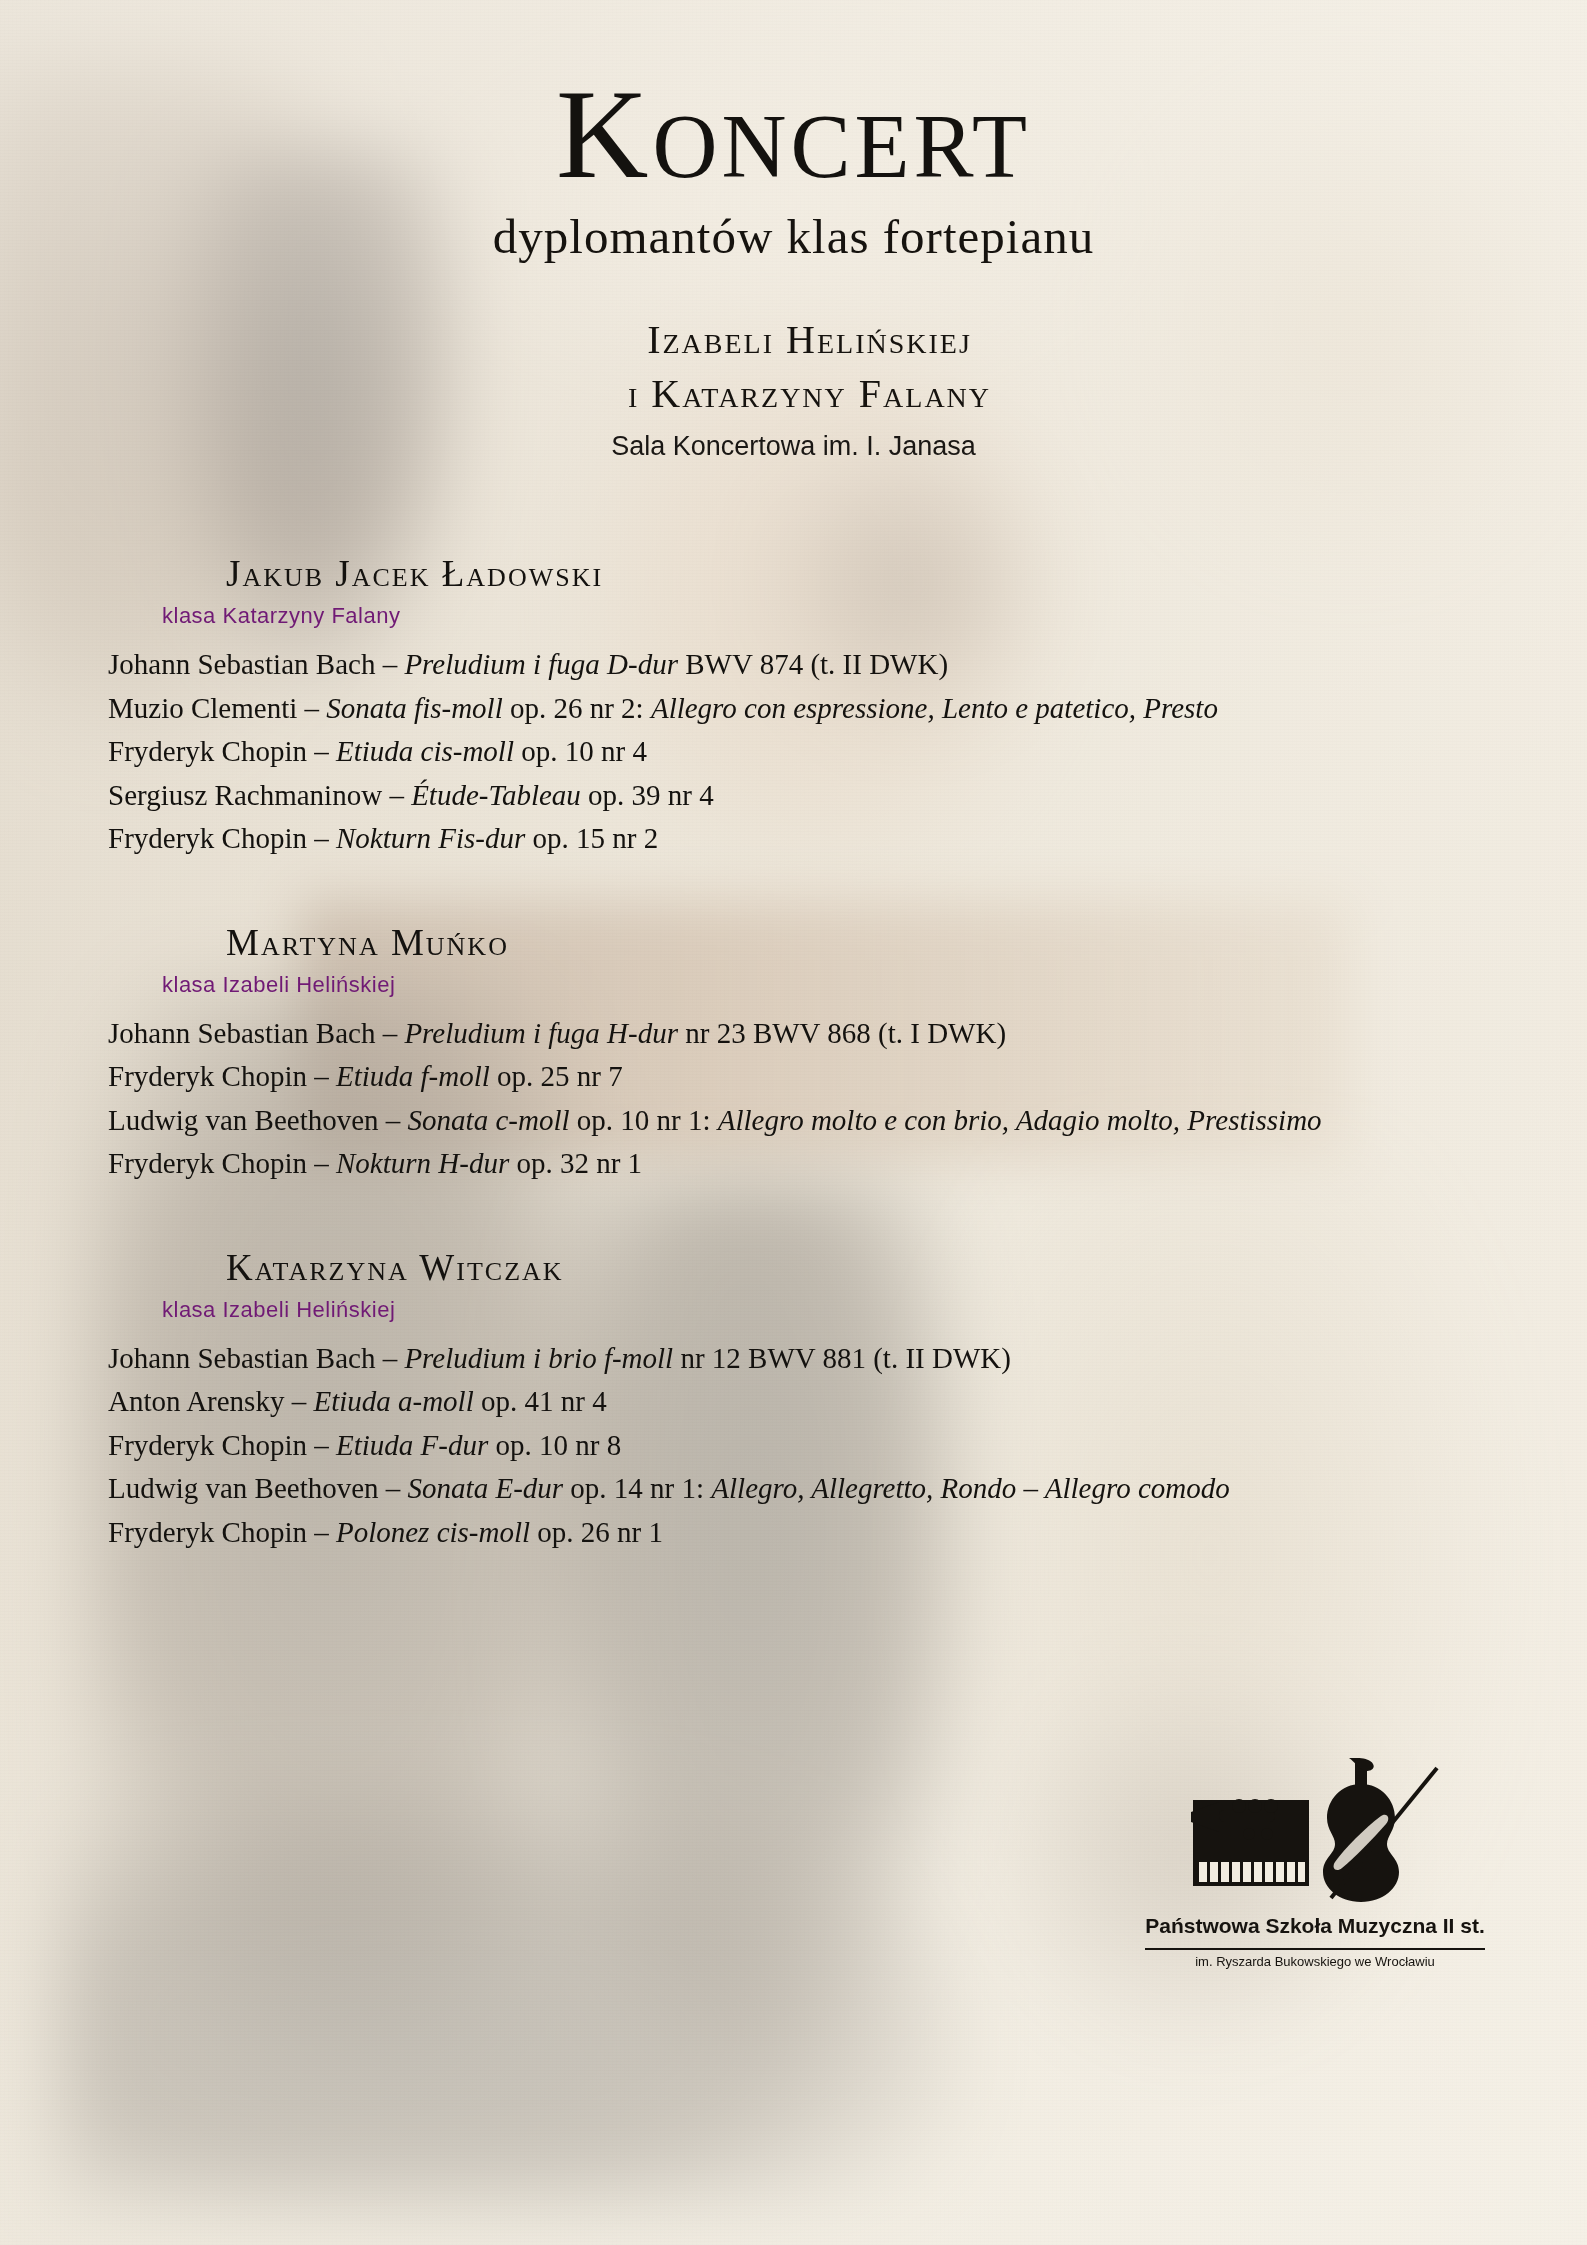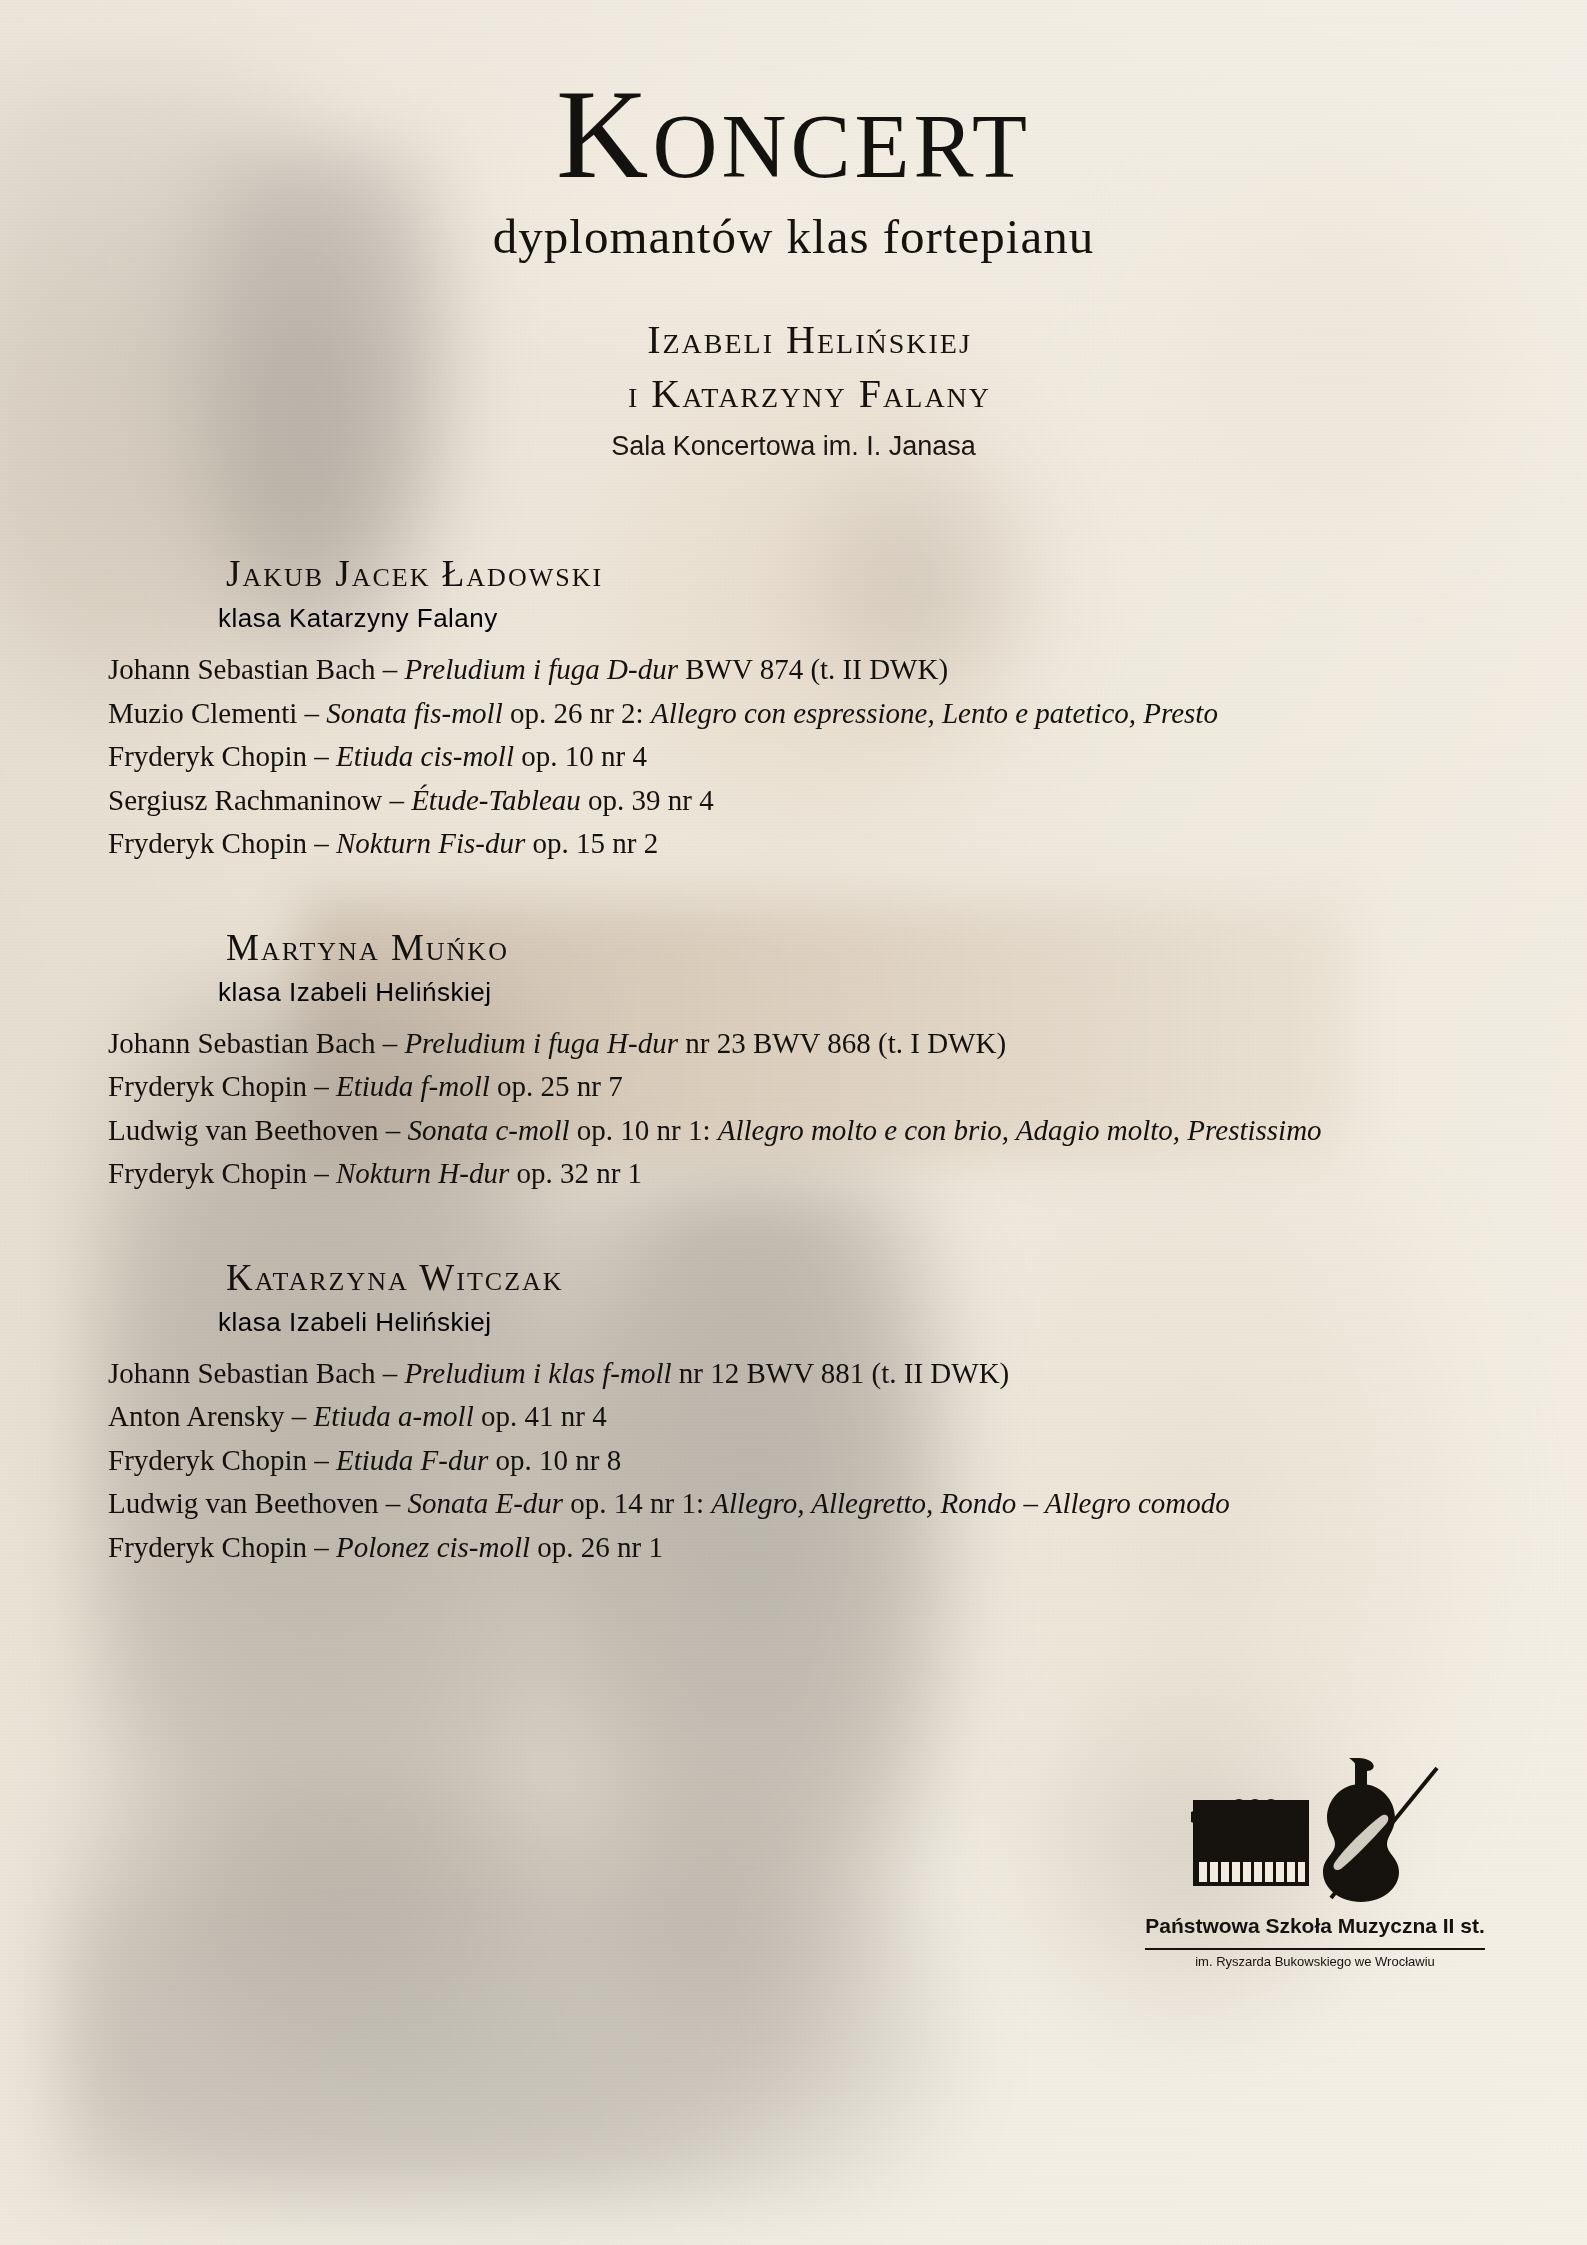--- a/index.html
+++ b/index.html
@@ -128,26 +128,26 @@
 
   .student {
     font-size: 37px;
     letter-spacing: 2px;
     margin-left: 118px;
     font-variant: small-caps;
     color: #14120f;
   }
   .klasa {
     font-family: "Liberation Sans", sans-serif;
-    font-size: 26px;
-    margin-left: 110px;
+    font-size: 22px;
+    margin-left: 54px;
     margin-top: 8px;
     margin-bottom: 14px;
     letter-spacing: .5px;
-    color: #000000;
+    color: #701a75;
   }
   .piece {
     font-size: 29px;
     line-height: 1.5;
     color: #14120f;
     white-space: nowrap;
   }
   .piece i { font-style: italic; }
 
   
@@ -233,21 +233,21 @@
       <div class="klasa">klasa Izabeli Helińskiej</div>
       <div class="piece"><span>Johann Sebastian Bach</span> <span>–</span> <i>Preludium i fuga H-dur</i><span> nr 23 BWV 868 (t. I DWK)</span></div>
       <div class="piece"><span>Fryderyk Chopin</span> <span>–</span> <i>Etiuda f-moll</i><span> op. 25 nr 7</span></div>
       <div class="piece"><span>Ludwig van Beethoven</span> <span>–</span> <i>Sonata c-moll</i><span> op. 10 nr 1: </span><i>Allegro molto e con brio, Adagio molto, Prestissimo</i></div>
       <div class="piece"><span>Fryderyk Chopin</span> <span>–</span> <i>Nokturn H-dur</i><span> op. 32 nr 1</span></div>
     </div>
 
     <div class="block">
       <div class="student">Katarzyna Witczak</div>
       <div class="klasa">klasa Izabeli Helińskiej</div>
-      <div class="piece"><span>Johann Sebastian Bach</span> <span>–</span> <i>Preludium i klas f-moll</i><span> nr 12 BWV 881 (t. II DWK)</span></div>
+      <div class="piece"><span>Johann Sebastian Bach</span> <span>–</span> <i>Preludium i brio f-moll</i><span> nr 12 BWV 881 (t. II DWK)</span></div>
       <div class="piece"><span>Anton Arensky</span> <span>–</span> <i>Etiuda a-moll</i><span> op. 41 nr 4</span></div>
       <div class="piece"><span>Fryderyk Chopin</span> <span>–</span> <i>Etiuda F-dur</i><span> op. 10 nr 8</span></div>
       <div class="piece"><span>Ludwig van Beethoven</span> <span>–</span> <i>Sonata E-dur</i><span> op. 14 nr 1: </span><i>Allegro, Allegretto, Rondo – Allegro comodo</i></div>
       <div class="piece"><span>Fryderyk Chopin</span> <span>–</span> <i>Polonez cis-moll</i><span> op. 26 nr 1</span></div>
     </div>
 
   </div>
 
   <div class="footer">
     <div class="logo-art">

